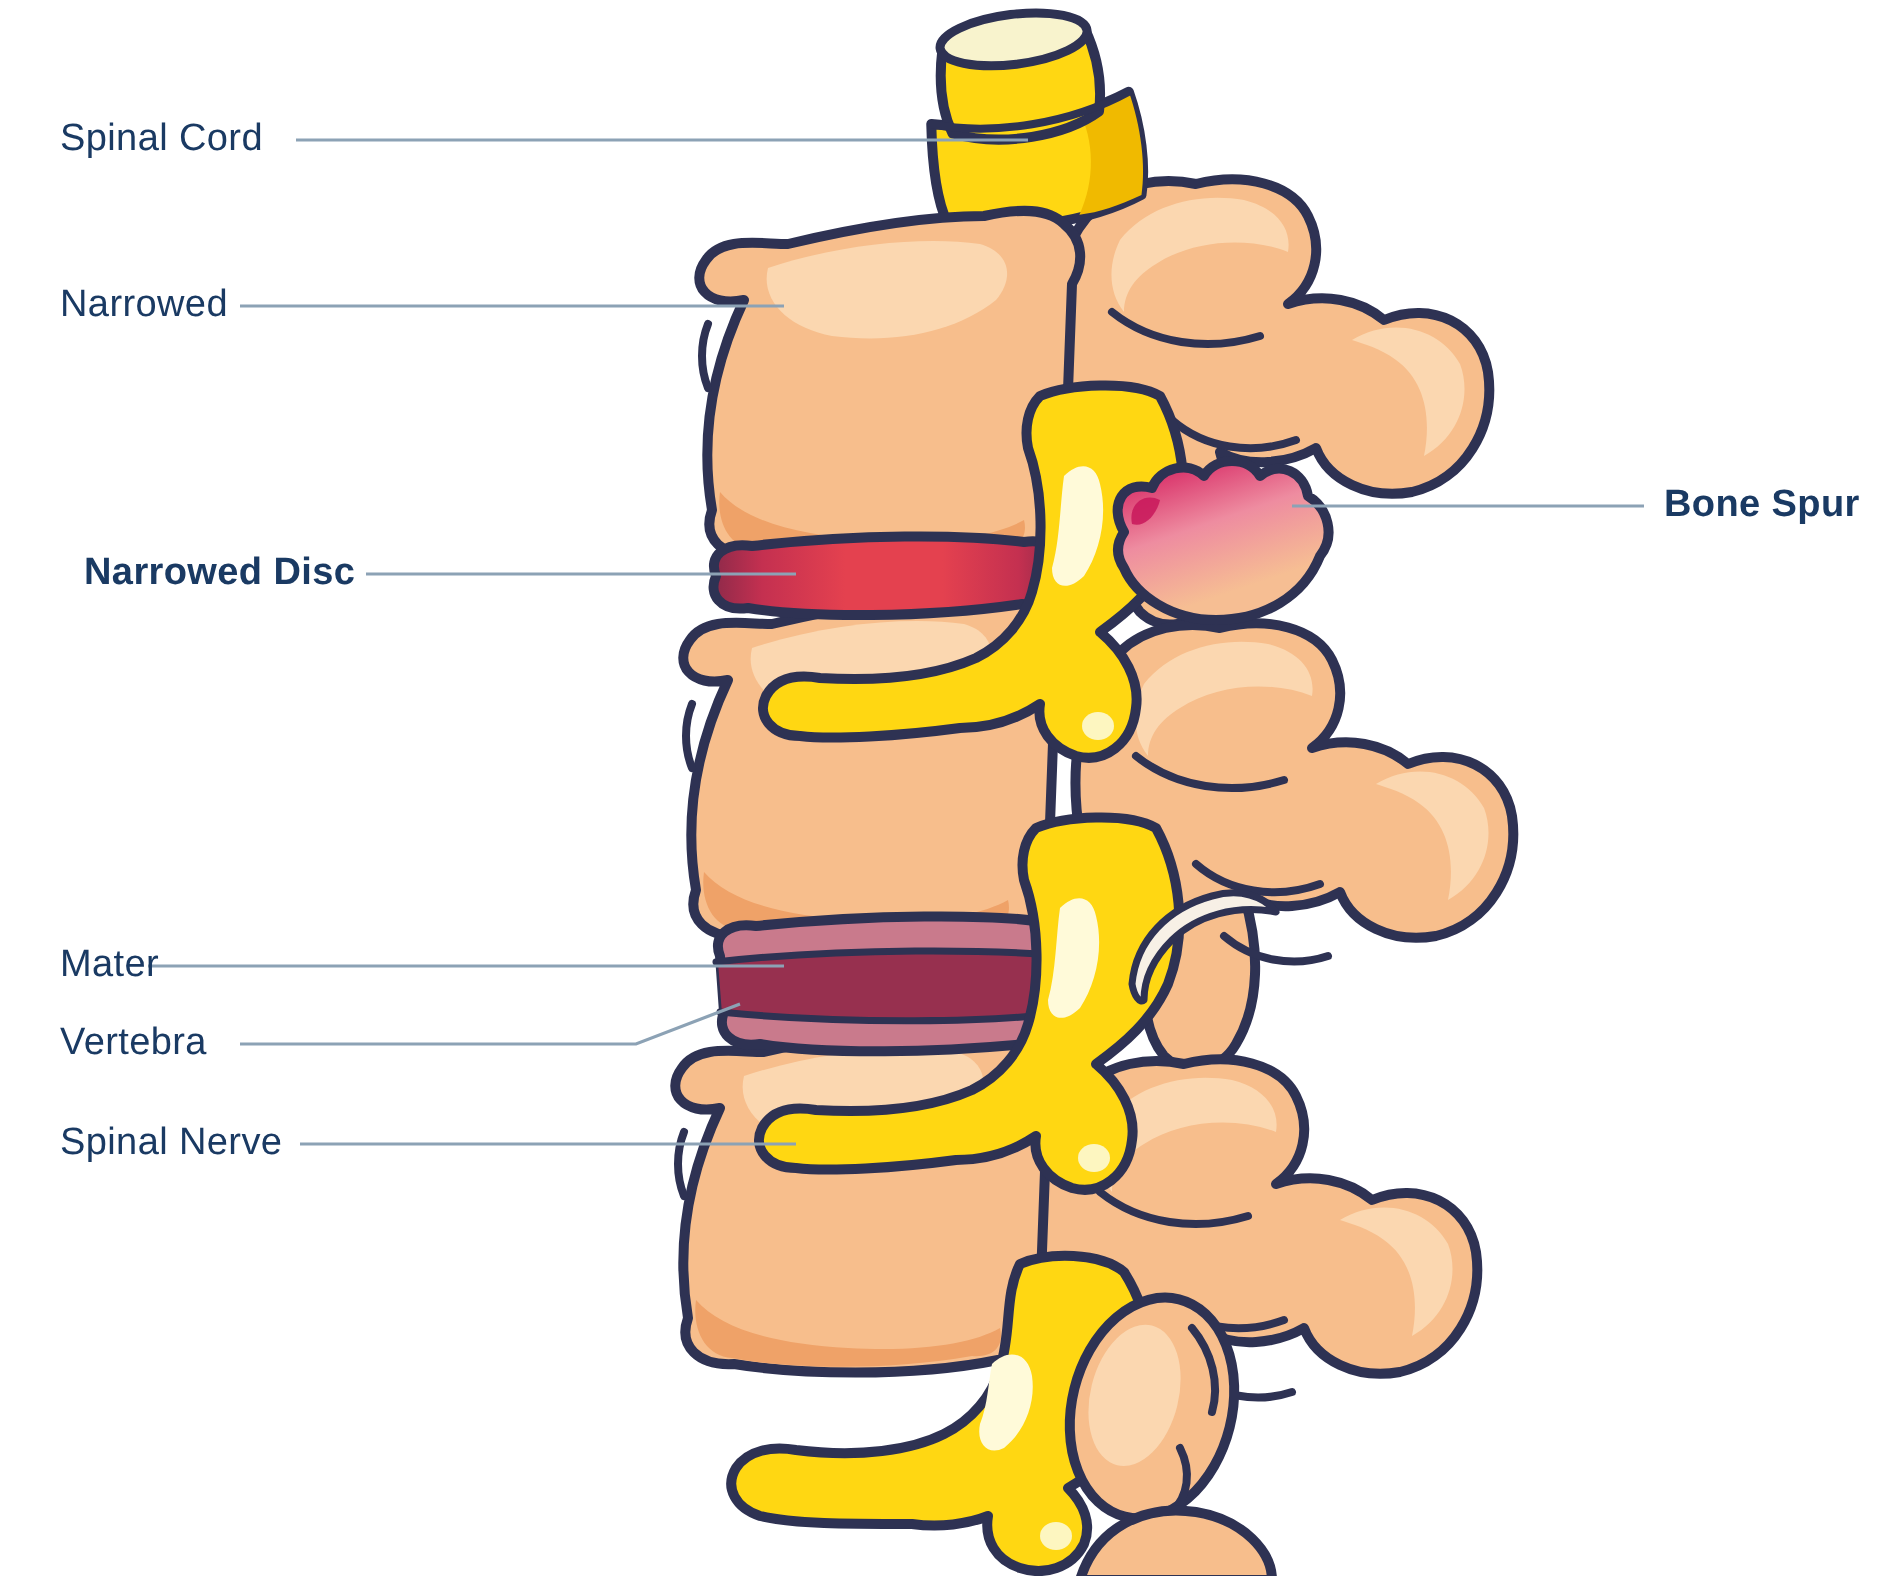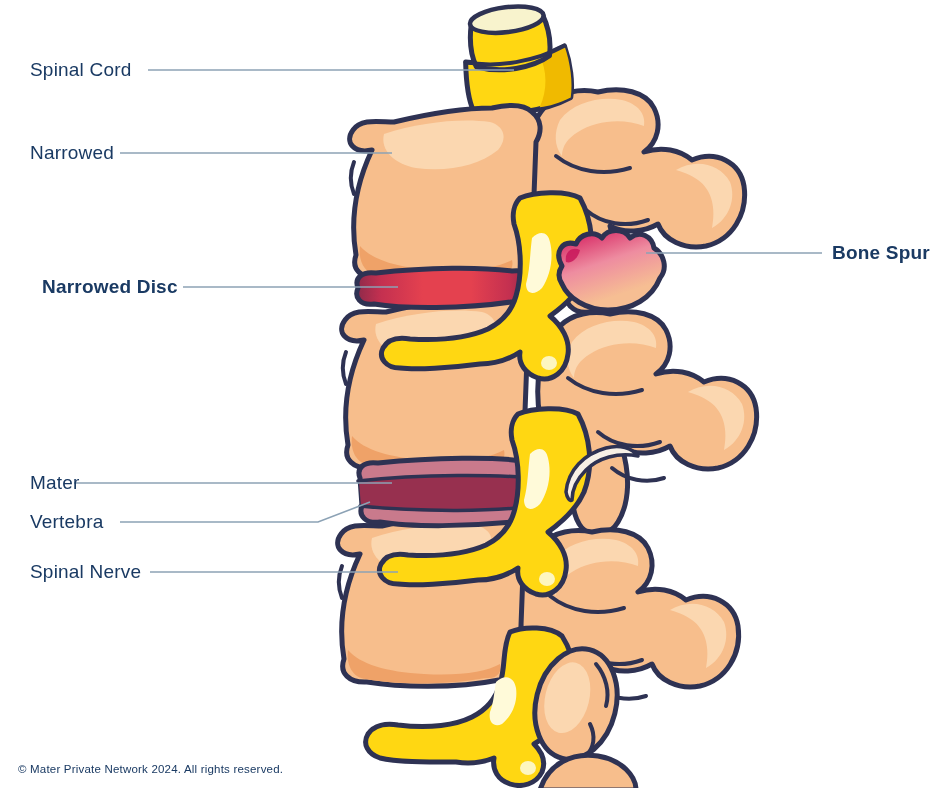--- a/index.html
+++ b/index.html
@@ -201,15 +201,14 @@
 
 <div class="lbl" style="left:30px;top:58px">Spinal Cord</div>
 <div class="lbl" style="left:30px;top:141px">Narrowed</div>
 <div class="lbl bold" style="left:42px;top:275px">Narrowed Disc</div>
 <div class="lbl bold" style="left:832px;top:241px">Bone Spur</div>
 <div class="lbl" style="left:30px;top:471px">Mater</div>
 <div class="lbl" style="left:30px;top:510px">Vertebra</div>
 <div class="lbl" style="left:30px;top:560px">Spinal Nerve</div>
 
 
-<div class="footer">© Mater Private Network 2024. All rights reserved.</div>
 
 </div>
 
 </body></html>

